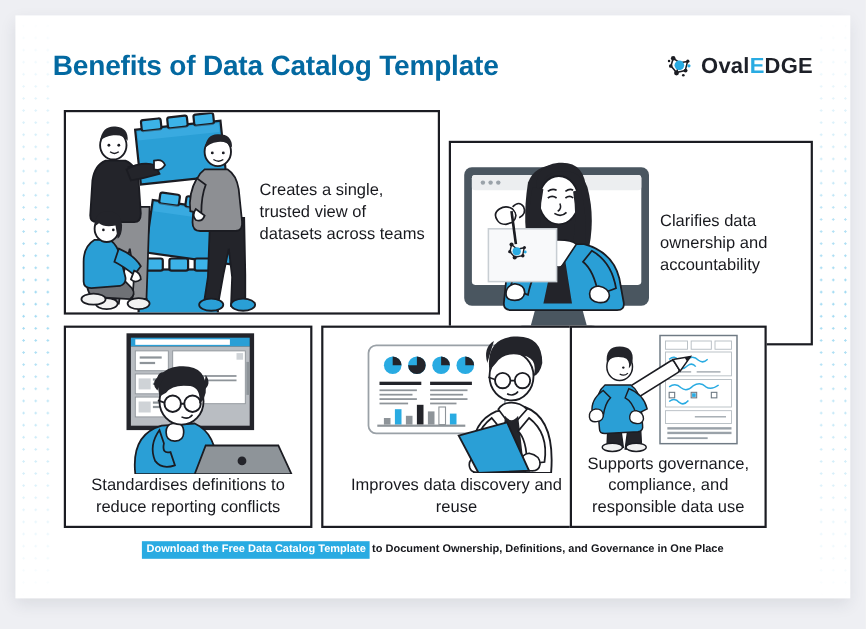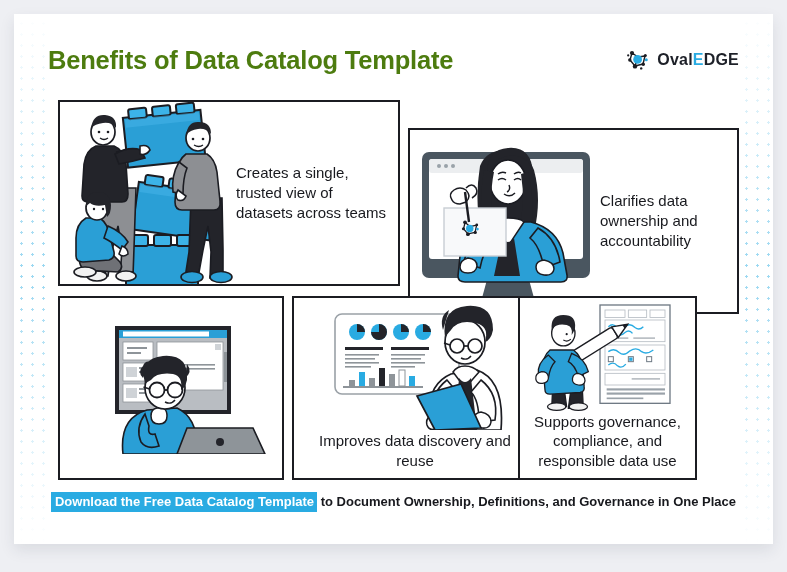--- a/index.html
+++ b/index.html
@@ -47,31 +47,31 @@
     top: 22px;
     width: 691px;
     height: 48px;
     display: flex;
     align-items: center;
     justify-content: space-between;
   }
   #page-title {
     font-size: 25.5px;
     font-weight: bold;
-    color: #4d7c0f;
+    color: #0369a1;
     letter-spacing: -0.2px;
     white-space: nowrap;
   }
   #brand-logo {
     display: flex;
     align-items: center;
     gap: 6px;
   }
   #brand-wordmark {
-    font-size: 16px;
+    font-size: 20px;
     font-weight: bold;
     color: #1d2028;
     letter-spacing: 0.2px;
     line-height: 1;
   }
   #brand-wordmark .accent { color: #29abe2; }
 
   
   .card {
     position: absolute;
@@ -124,21 +124,21 @@
   #card-discovery        { left: 278px; top: 282px; width: 246px; height: 184px; }
   #card-governance       { left: 504px; top: 282px; width: 179px; height: 184px; }
 
   
   #cta {
     position: absolute;
     left: 34px;
     top: 478px;
     width: 691px;
     text-align: center;
-    font-size: 13px;
+    font-size: 10px;
     font-weight: bold;
     line-height: 1.55;
     color: #17181d;
   }
   #cta-highlight {
     background: #29abe2;
     color: #ffffff;
     padding: 2px 3px 3px 4px;
   }
   #cta-tail { color: #17181d; }
@@ -366,20 +366,21 @@
           <path d="M84.5 67 l-6 -2" stroke="#1b1c22" stroke-width="1.6"></path>
           <path d="M100 80 q6 3 10 -2" fill="none" stroke="#1b1c22" stroke-width="1.4"></path>
         </g>
 
         <g>
           <path d="M122 106 l66 0 l12 26 l-88 0z" fill="#8e9499" stroke="#1b1c22" stroke-width="1.6"></path>
           <circle cx="155" cy="120" r="4" fill="#23242a"></circle>
         </g>
       </svg>
     </div>
+    <div class="caption">Standardises definitions to reduce reporting conflicts</div>
   </div>
 
   <div id="card-discovery" class="card row-bottom">
     <div class="art">
       <svg width="204" height="130" viewBox="0 0 204 130">
 
         <g>
           <rect x="22" y="14" width="124" height="80" rx="7" fill="#ffffff" stroke="#9aa1a7" stroke-width="1.6"></rect>
 
           <g>

